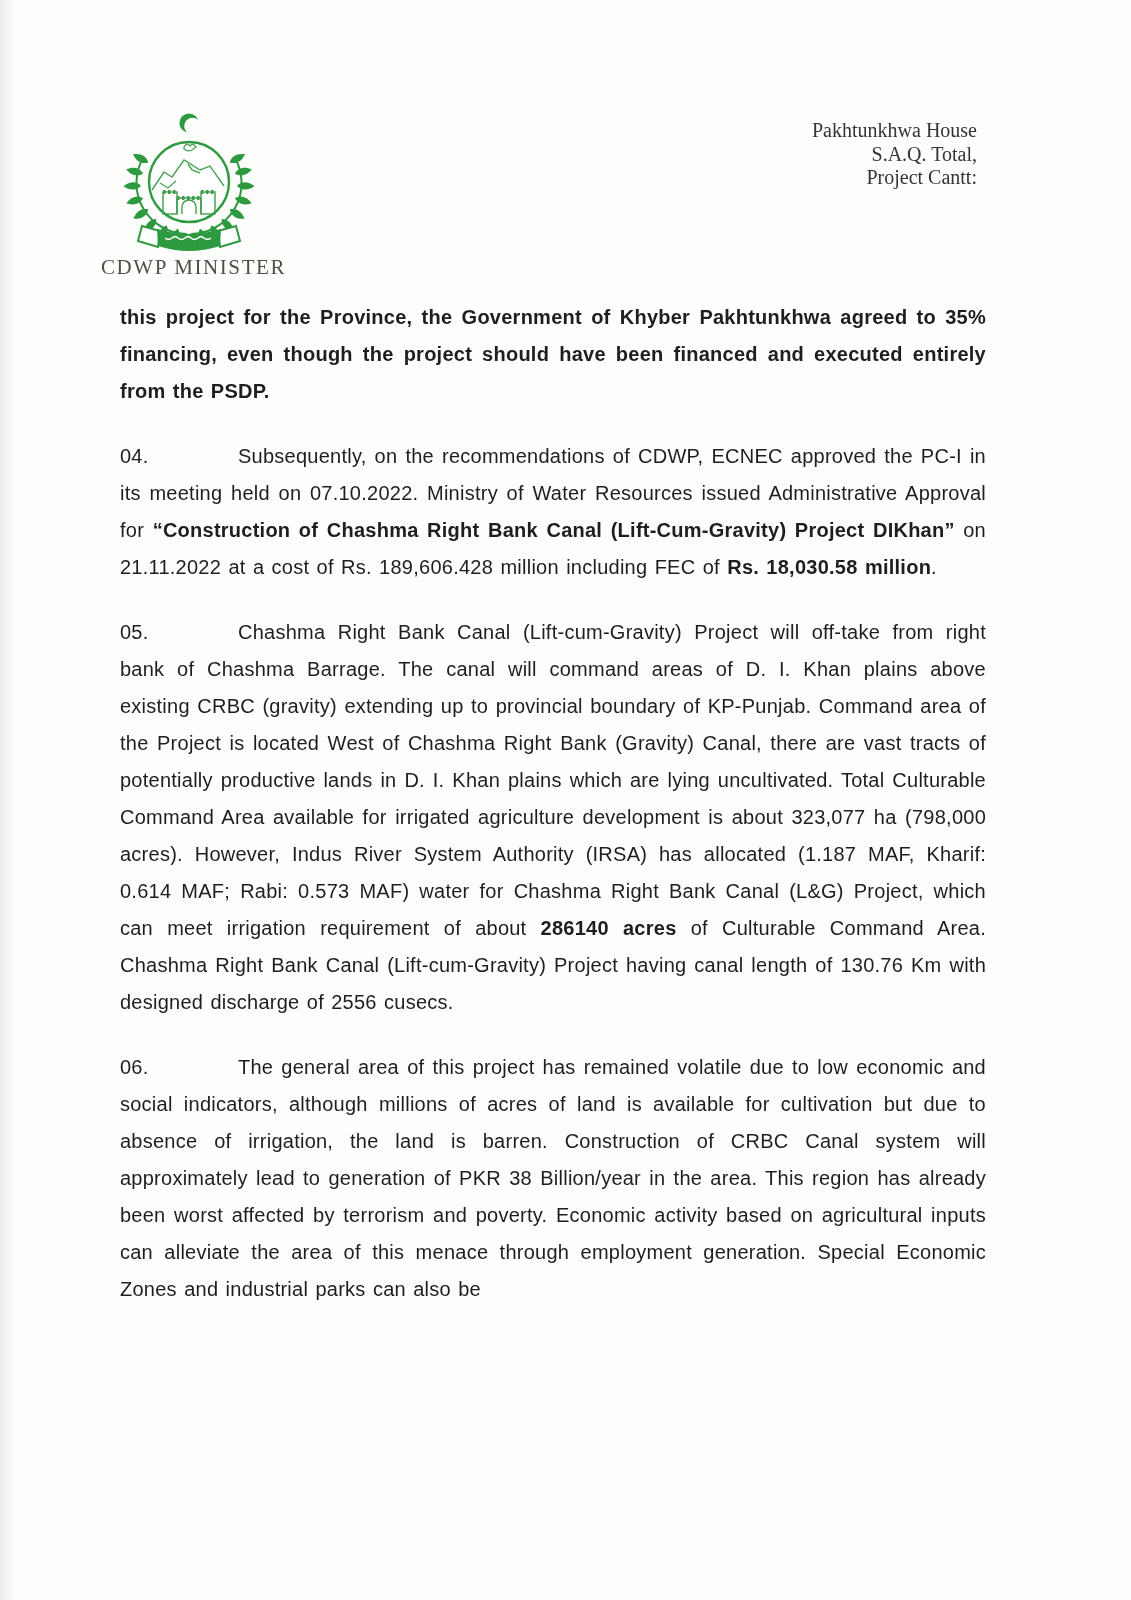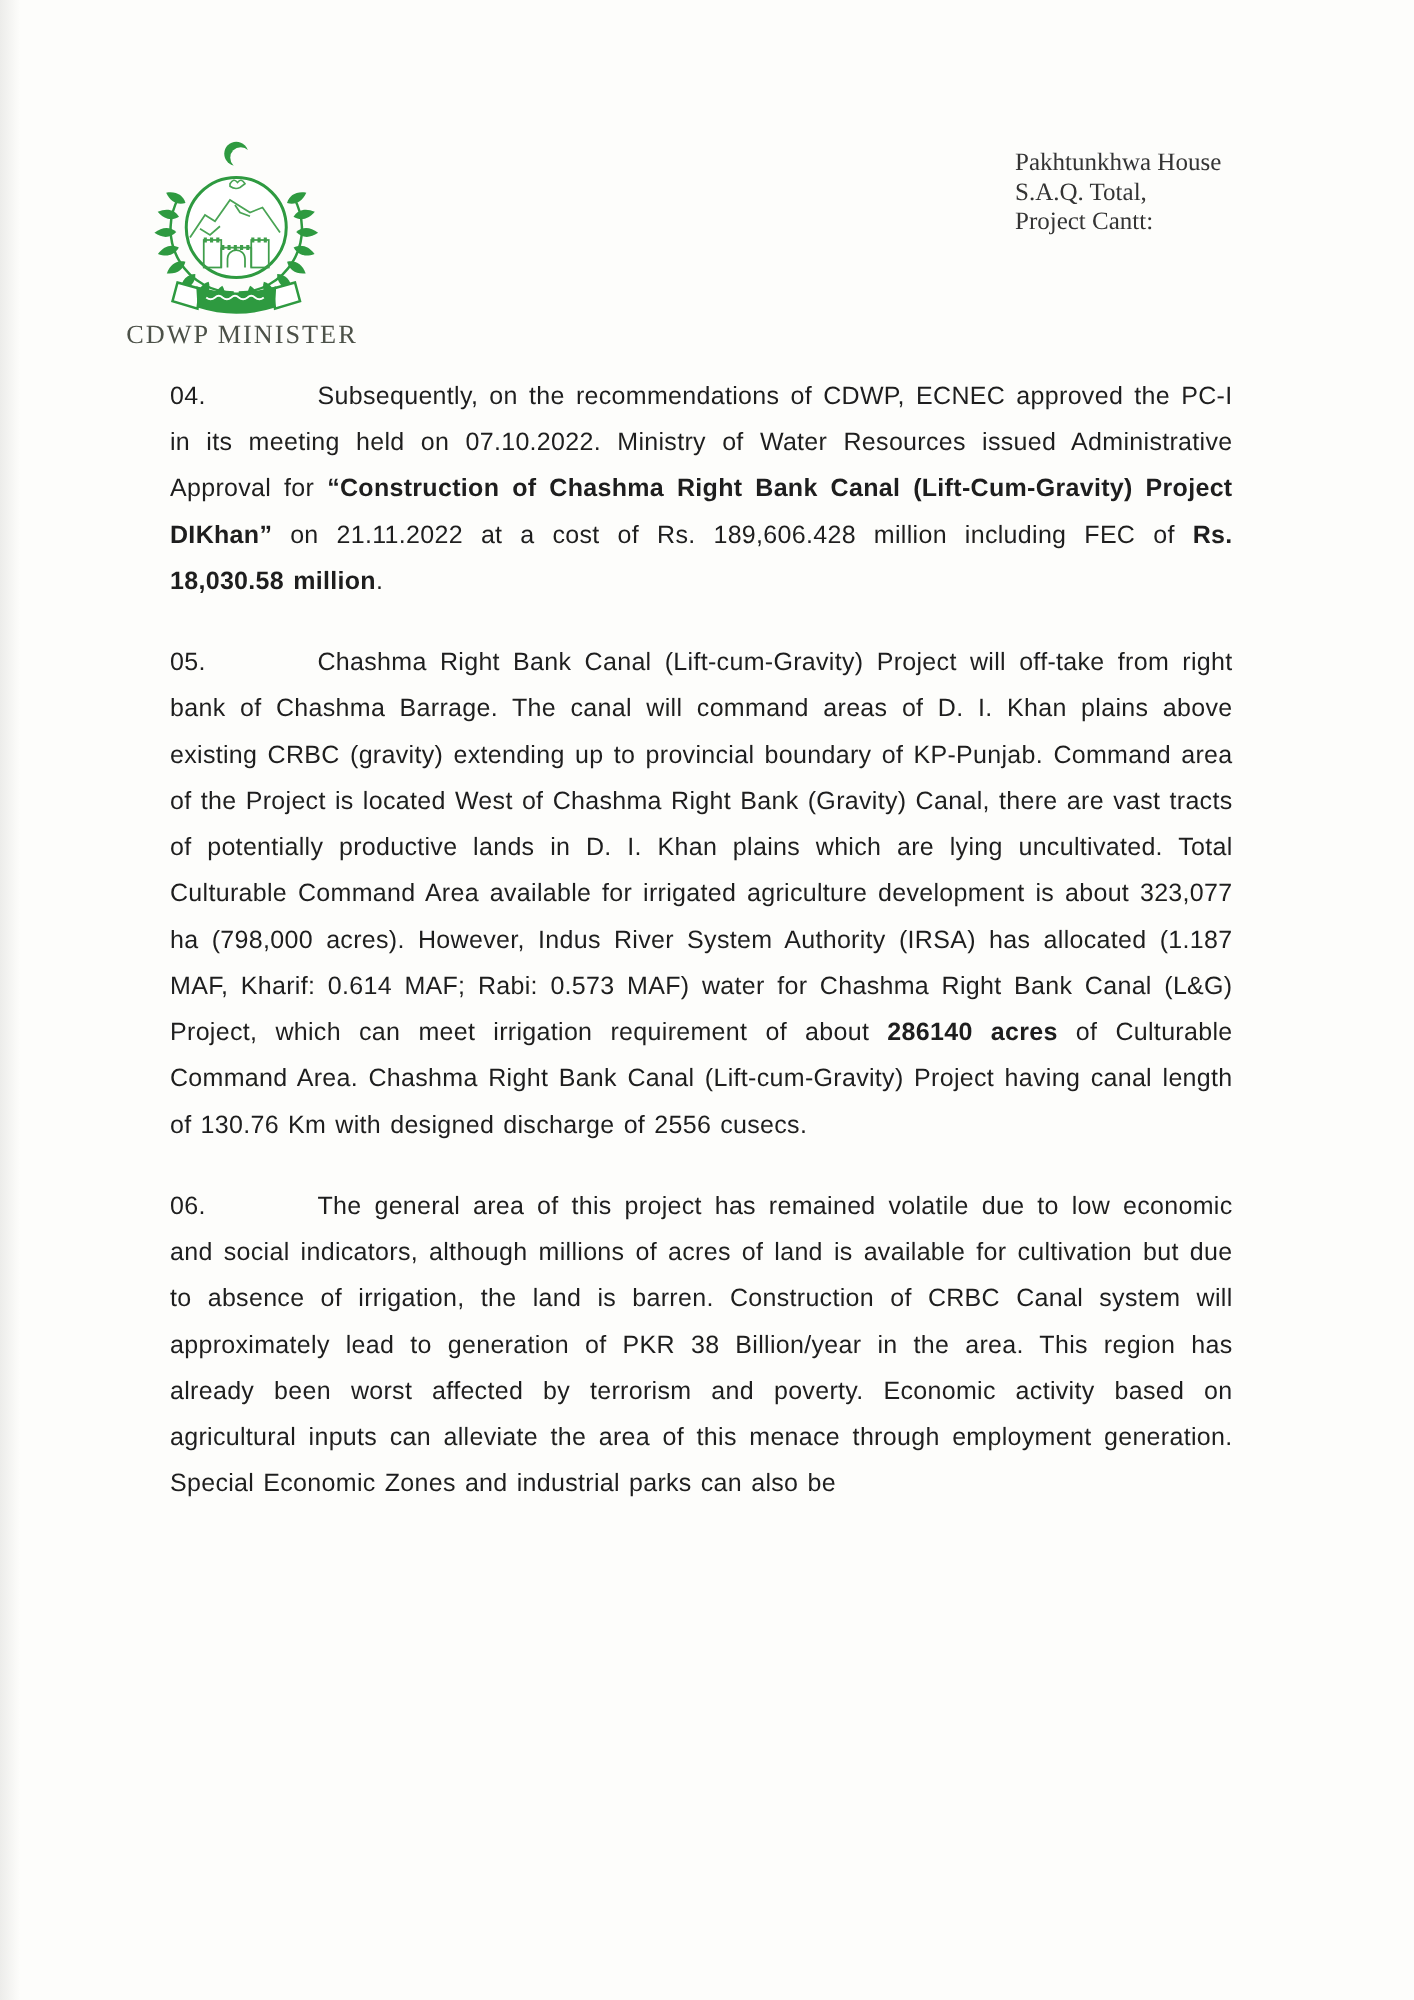--- a/index.html
+++ b/index.html
@@ -21,30 +21,30 @@
     position:absolute;left:101px;top:255px;
     font-family:"Liberation Serif","DejaVu Serif",serif;
     font-size:21px;letter-spacing:1.6px;color:#4c5148;
     white-space:nowrap;
   }
   .address{
     position:absolute;left:812px;top:119px;
     font-family:"Liberation Serif","DejaVu Serif",serif;
     font-size:20px;line-height:23.5px;color:#343434;
   }
-  .address div{white-space:nowrap;}
+  .address div{white-space:nowrap;text-align:right;}
   
   .body-text{
     position:absolute;left:120px;top:299px;width:866px;
     font-size:20px;line-height:37px;
     text-align:justify;
     letter-spacing:0.25px;word-spacing:1.5px;
   }
   .intro{font-weight:bold;margin:0 0 28px 0;}
-  .para{margin:0 0 28px 16px;}
+  .para{margin:0 0 28px 0;}
   .para:last-child{margin-bottom:0;}
   .para-num{display:inline-block;width:118px;}
   .b{font-weight:bold;}
 </style>
 </head>
 <body>
 
 <div class="scan-edge"></div>
 
 <svg class="emblem" viewBox="0 0 146 152" aria-hidden="true">
@@ -110,20 +110,21 @@
 <div class="cm-title">CDWP MINISTER</div>
 
 <div class="address">
   <div>Pakhtunkhwa House</div>
   <div>S.A.Q. Total,</div>
   <div>Project Cantt:</div>
 </div>
 
 <div class="body-text">
 
+  <p class="intro">this project for the Province, the Government of Khyber Pakhtunkhwa agreed to 35% financing, even though the project should have been financed and executed entirely from the PSDP.</p>
 
   <p class="para"><span class="para-num">04.</span><span>Subsequently, on the recommendations of CDWP, ECNEC approved the PC-I in its meeting held on 07.10.2022. Ministry of Water Resources issued Administrative Approval for </span><span class="b">“Construction of Chashma Right Bank Canal (Lift-Cum-Gravity) Project DIKhan”</span><span> on 21.11.2022 at a cost of Rs. 189,606.428 million including FEC of </span><span class="b">Rs. 18,030.58 million</span><span>.</span></p>
 
   <p class="para"><span class="para-num">05.</span><span>Chashma Right Bank Canal (Lift-cum-Gravity) Project will off-take from right bank of Chashma Barrage. The canal will command areas of D. I. Khan plains above existing CRBC (gravity) extending up to provincial boundary of KP-Punjab. Command area of the Project is located West of Chashma Right Bank (Gravity) Canal, there are vast tracts of potentially productive lands in D. I. Khan plains which are lying uncultivated. Total Culturable Command Area available for irrigated agriculture development is about 323,077 ha (798,000 acres). However, Indus River System Authority (IRSA) has allocated (1.187 MAF, Kharif: 0.614 MAF; Rabi: 0.573 MAF) water for Chashma Right Bank Canal (L&amp;G) Project, which can meet irrigation requirement of about </span><span class="b">286140 acres</span><span> of Culturable Command Area. Chashma Right Bank Canal (Lift-cum-Gravity) Project having canal length of 130.76 Km with designed discharge of 2556 cusecs.</span></p>
 
   <p class="para"><span class="para-num">06.</span><span>The general area of this project has remained volatile due to low economic and social indicators, although millions of acres of land is available for cultivation but due to absence of irrigation, the land is barren. Construction of CRBC Canal system will approximately lead to generation of PKR 38 Billion/year in the area. This region has already been worst affected by terrorism and poverty. Economic activity based on agricultural inputs can alleviate the area of this menace through employment generation. Special Economic Zones and industrial parks can also be</span></p>
 
 </div>
 
 </body></html>

